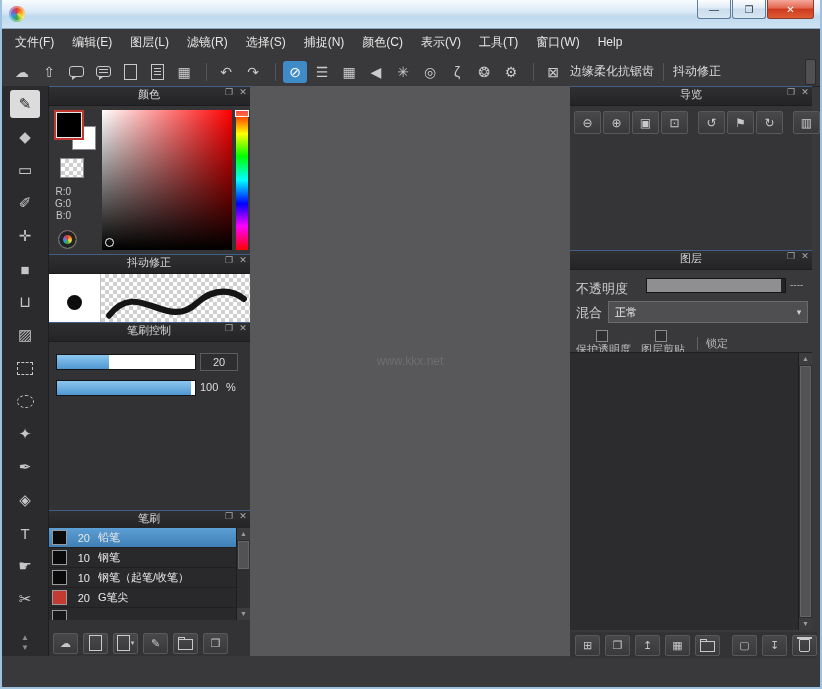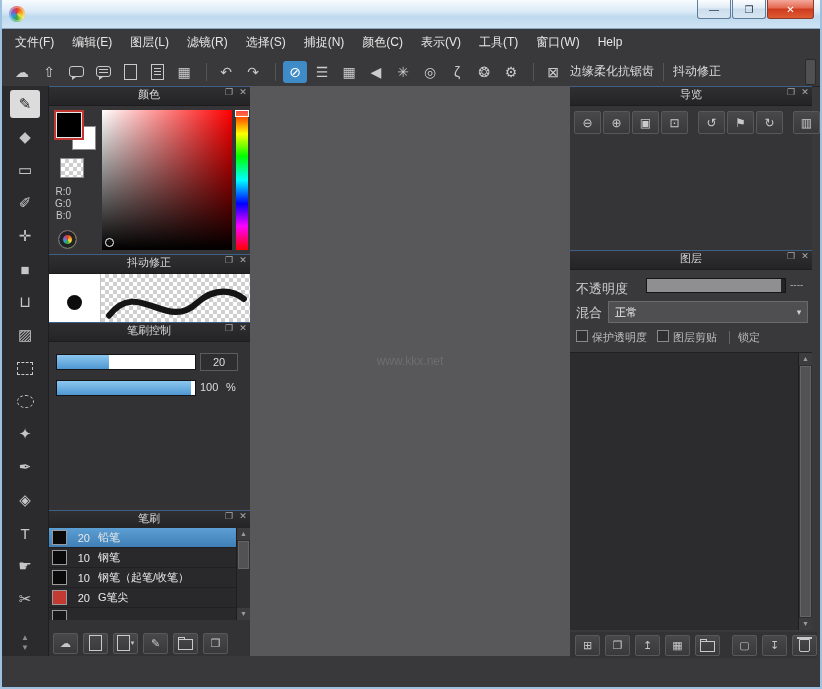--- a/index.html
+++ b/index.html
@@ -141,21 +141,21 @@
   .llabel{position:absolute;font-size:13px;color:#cfcfcf;}
   .lslider{position:absolute;left:76px;top:8px;width:138px;height:13px;background:#232325;border:1px solid #151517;}
   .lfill{height:100%;width:97%;background:#8f8f91;}
   .lval{position:absolute;left:220px;top:9px;font-size:10px;color:#a9a9ab;}
   .dropdown{position:absolute;left:38px;top:31px;width:198px;height:20px;background:#4f4f51;
     border:1px solid #6a6a6c;display:flex;align-items:center;}
   .dropt{flex:1;font-size:11px;color:#f0f0f0;padding-left:6px;}
   .droparrow{width:16px;text-align:center;font-size:9px;color:#cfcfcf;}
   .checks{position:absolute;left:6px;top:60px;right:4px;display:flex;align-items:center;font-size:11px;color:#bcbcbe;}
   .cbbox{width:10px;height:10px;border:1px solid #8a8a8c;background:#2e2e30;margin-right:4px;flex:0 0 auto;}
-  .cb{display:flex;margin-right:10px;white-space:nowrap;}
+  .cb{display:flex;align-items:center;margin-right:10px;white-space:nowrap;flex-direction:column;}
   .csep{width:1px;height:13px;background:#636365;margin:0 8px 0 2px;}
   .layer-list{position:absolute;left:0;top:82px;right:0;bottom:28px;background:#2c2c2e;border-top:1px solid #202022;}
   .layer-list .vthumb{top:13px;bottom:13px;}
   .lbar-spacer{flex:1;}
 
   .g{display:inline-block;}
 </style>
 </head>
 <body>
 

